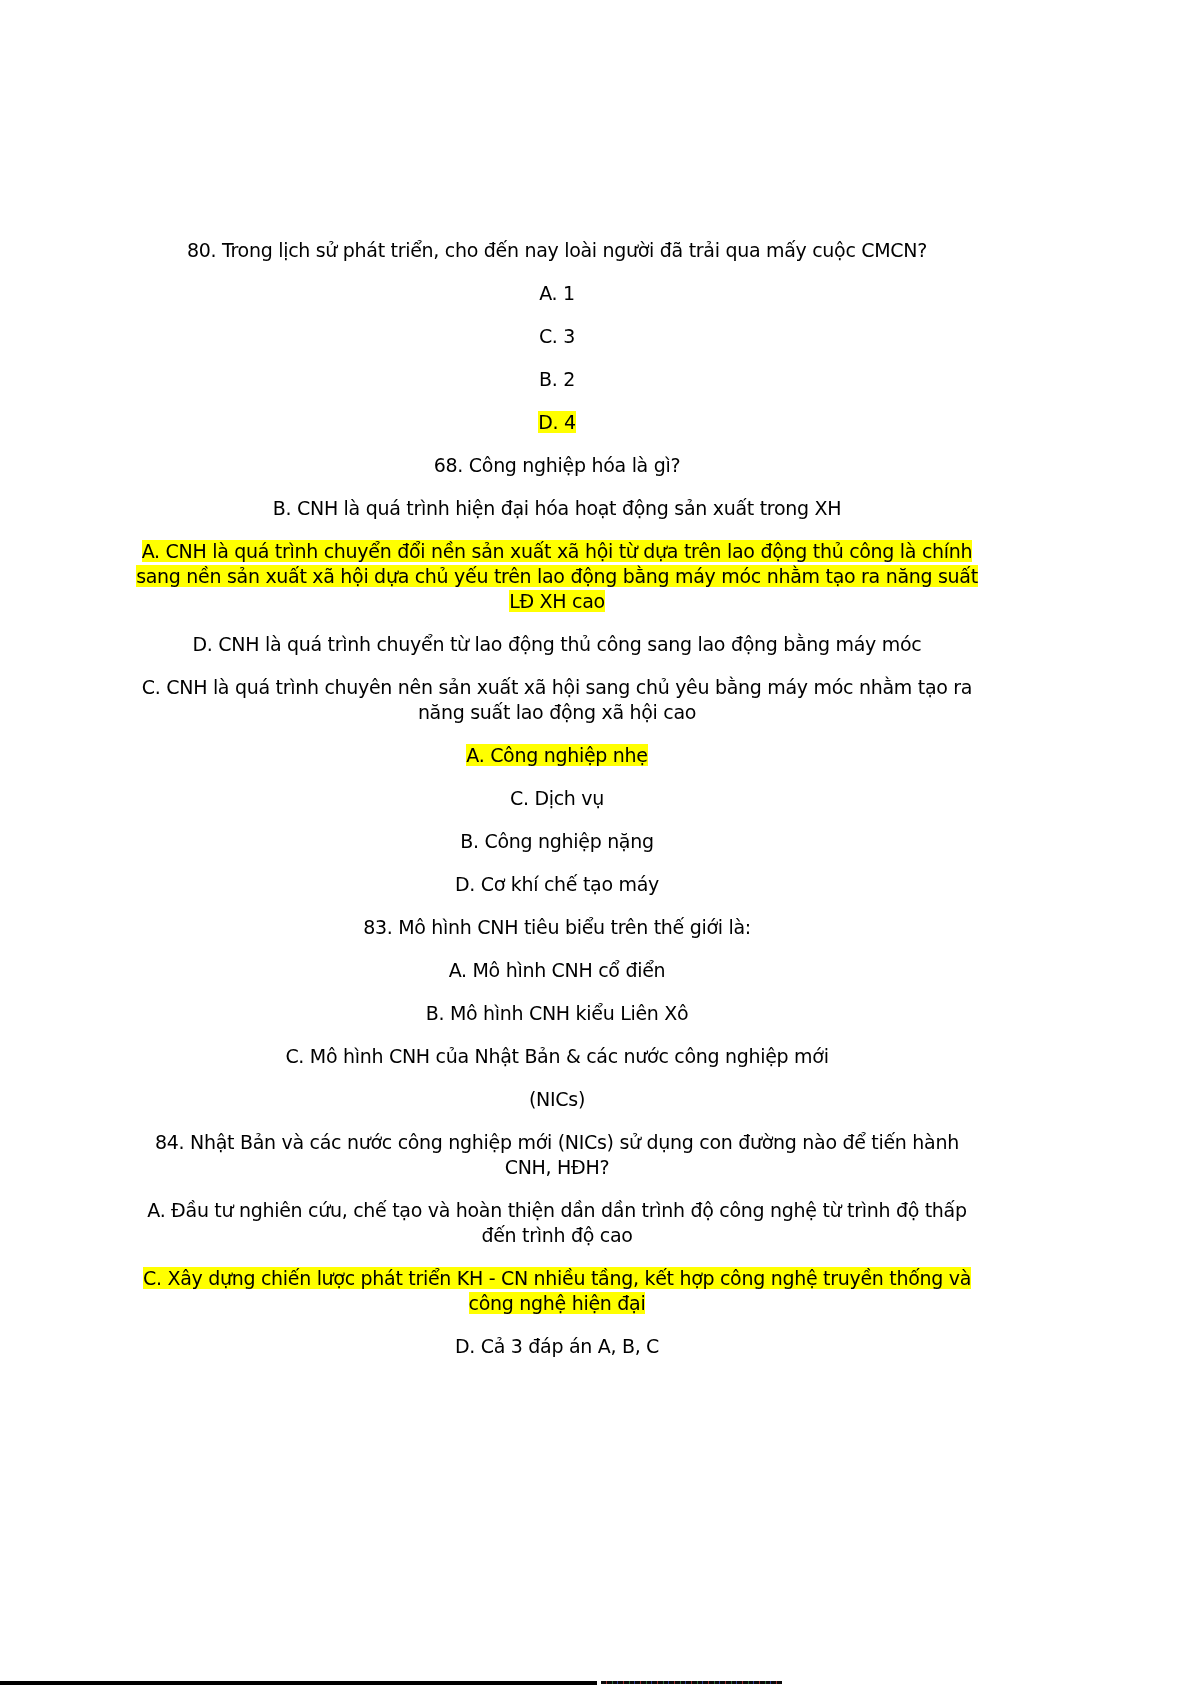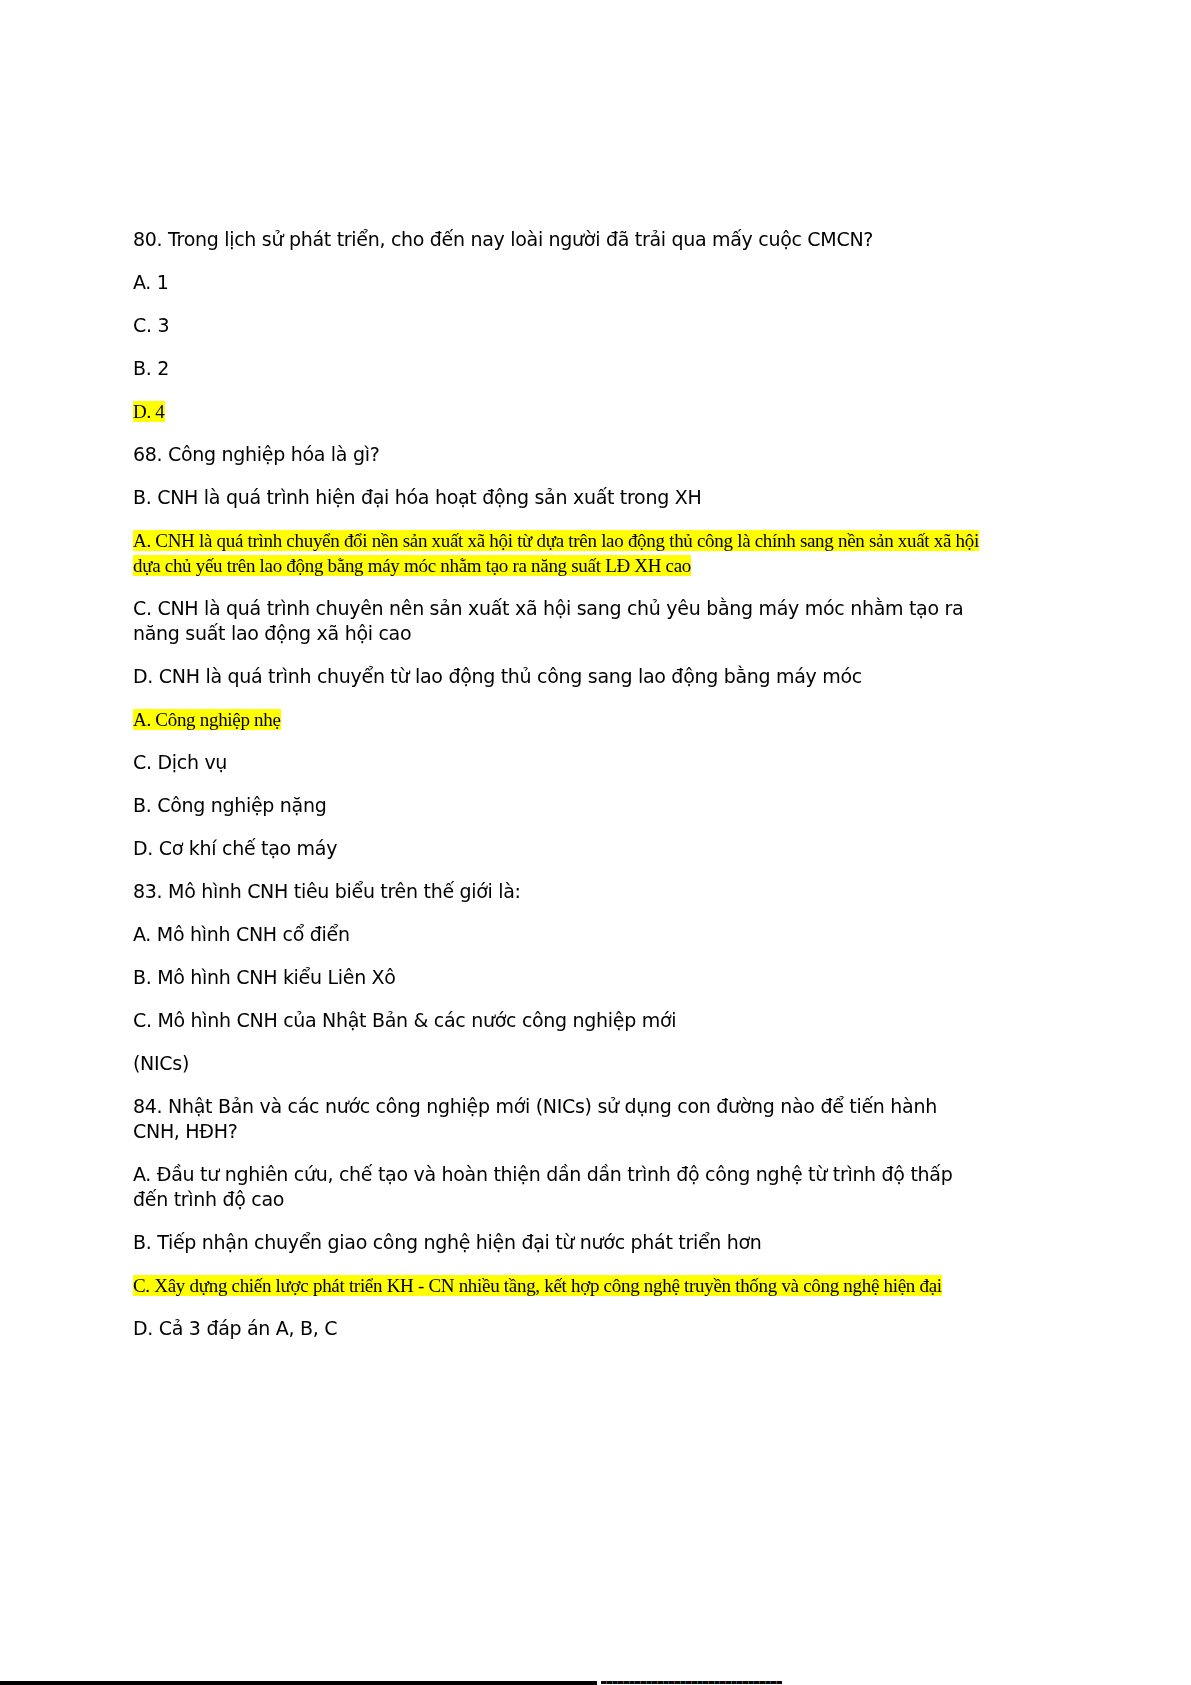--- a/index.html
+++ b/index.html
@@ -5,30 +5,31 @@
   html, body { margin: 0; padding: 0; }
   body {
     width: 1191px; height: 1685px;
     position: relative;
     background: var(--page-bg, #ffffff);
     font-family: "DejaVu Sans", sans-serif;
     overflow: hidden;
   }
   .doc {
     position: absolute;
-    top: 227px; left: 133px;
+    top: 238px; left: 133px;
     width: 848px;
     color: var(--text, #000000);
     font-size: 19px;
     line-height: 25px;
     letter-spacing: -0.3px;
+    text-align: center;
   }
   .para { margin: 0 0 18px 0; }
   .txt { background: transparent; }
-  .hl { background: var(--hl, #ffff00); padding: 0 0; font-family: Liberation Serif, serif; }
+  .hl { background: var(--hl, #ffff00); padding: 0 0; }
   .bar-solid {
     position: absolute; left: 0; bottom: 0;
     width: 597px; height: 4px;
     background: var(--bar, #000000);
   }
   .bar-dash {
     position: absolute; left: 601px; bottom: 1px;
     width: 181px; height: 3px;
     background: repeating-linear-gradient(90deg,
       #0a0a0a 0 5px, #a03030 5px 6px,
@@ -41,32 +42,31 @@
 
 <div class="doc" id="quiz-root">
     <p class="para"><span class="txt">80. Trong lịch sử phát triển, cho đến nay loài người đã trải qua mấy cuộc CMCN?</span></p>
     <p class="para"><span class="txt">A. 1</span></p>
     <p class="para"><span class="txt">C. 3</span></p>
     <p class="para"><span class="txt">B. 2</span></p>
     <p class="para"><span class="txt hl">D. 4</span></p>
     <p class="para"><span class="txt">68. Công nghiệp hóa là gì?</span></p>
     <p class="para"><span class="txt">B. CNH là quá trình hiện đại hóa hoạt động sản xuất trong XH</span></p>
     <p class="para"><span class="txt hl">A. CNH là quá trình chuyển đổi nền sản xuất xã hội từ dựa trên lao động thủ công là chính sang nền sản xuất xã hội dựa chủ yếu trên lao động bằng máy móc nhằm tạo ra năng suất LĐ XH cao</span></p>
+    <p class="para"><span class="txt">D. CNH là quá trình chuyển từ lao động thủ công sang lao động bằng máy móc</span></p>
     <p class="para"><span class="txt">C. CNH là quá trình chuyên nên sản xuất xã hội sang chủ yêu bằng máy móc nhằm tạo ra năng suất lao động xã hội cao</span></p>
-    <p class="para"><span class="txt">D. CNH là quá trình chuyển từ lao động thủ công sang lao động bằng máy móc</span></p>
     <p class="para"><span class="txt hl">A. Công nghiệp nhẹ</span></p>
     <p class="para"><span class="txt">C. Dịch vụ</span></p>
     <p class="para"><span class="txt">B. Công nghiệp nặng</span></p>
     <p class="para"><span class="txt">D. Cơ khí chế tạo máy</span></p>
     <p class="para"><span class="txt">83. Mô hình CNH tiêu biểu trên thế giới là:</span></p>
     <p class="para"><span class="txt">A. Mô hình CNH cổ điển</span></p>
     <p class="para"><span class="txt">B. Mô hình CNH kiểu Liên Xô</span></p>
     <p class="para"><span class="txt">C. Mô hình CNH của Nhật Bản &amp; các nước công nghiệp mới</span></p>
     <p class="para"><span class="txt">(NICs)</span></p>
     <p class="para"><span class="txt">84. Nhật Bản và các nước công nghiệp mới (NICs) sử dụng con đường nào để tiến hành CNH, HĐH?</span></p>
     <p class="para"><span class="txt">A. Đầu tư nghiên cứu, chế tạo và hoàn thiện dần dần trình độ công nghệ từ trình độ thấp đến trình độ cao</span></p>
-    <p class="para"><span class="txt">B. Tiếp nhận chuyển giao công nghệ hiện đại từ nước phát triển hơn</span></p>
     <p class="para"><span class="txt hl">C. Xây dựng chiến lược phát triển KH - CN nhiều tầng, kết hợp công nghệ truyền thống và công nghệ hiện đại</span></p>
     <p class="para"><span class="txt">D. Cả 3 đáp án A, B, C</span></p>
   </div>
 
 <div class="bar-solid"></div>
 <div class="bar-dash"></div>
 
 </body></html>

